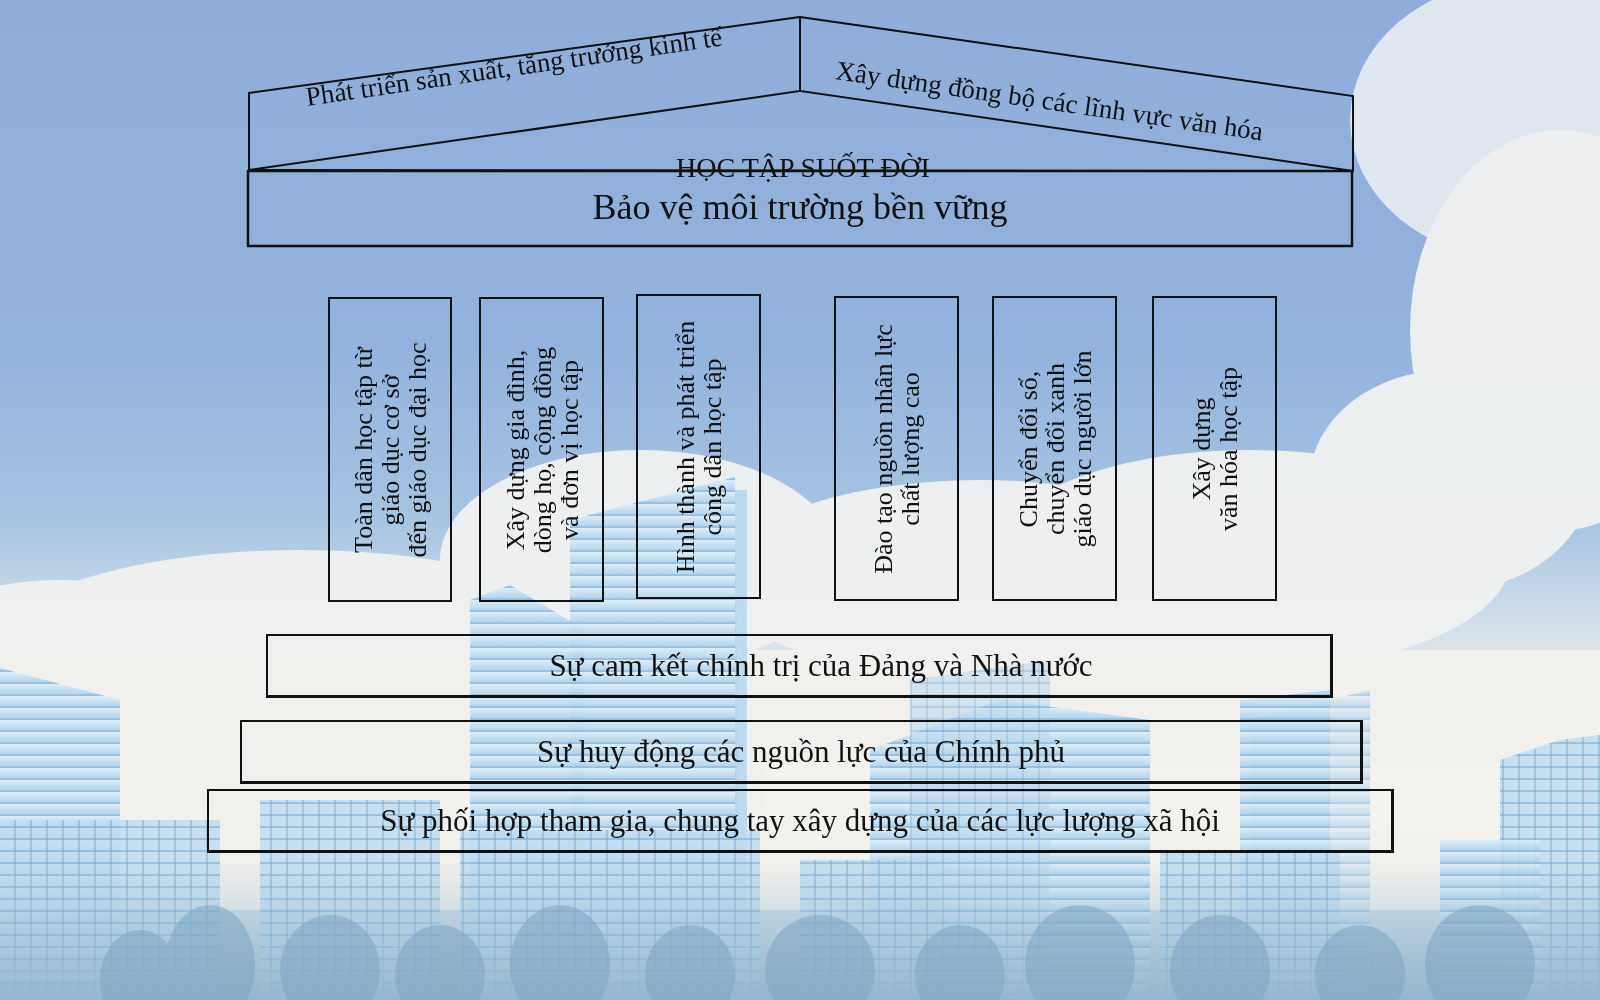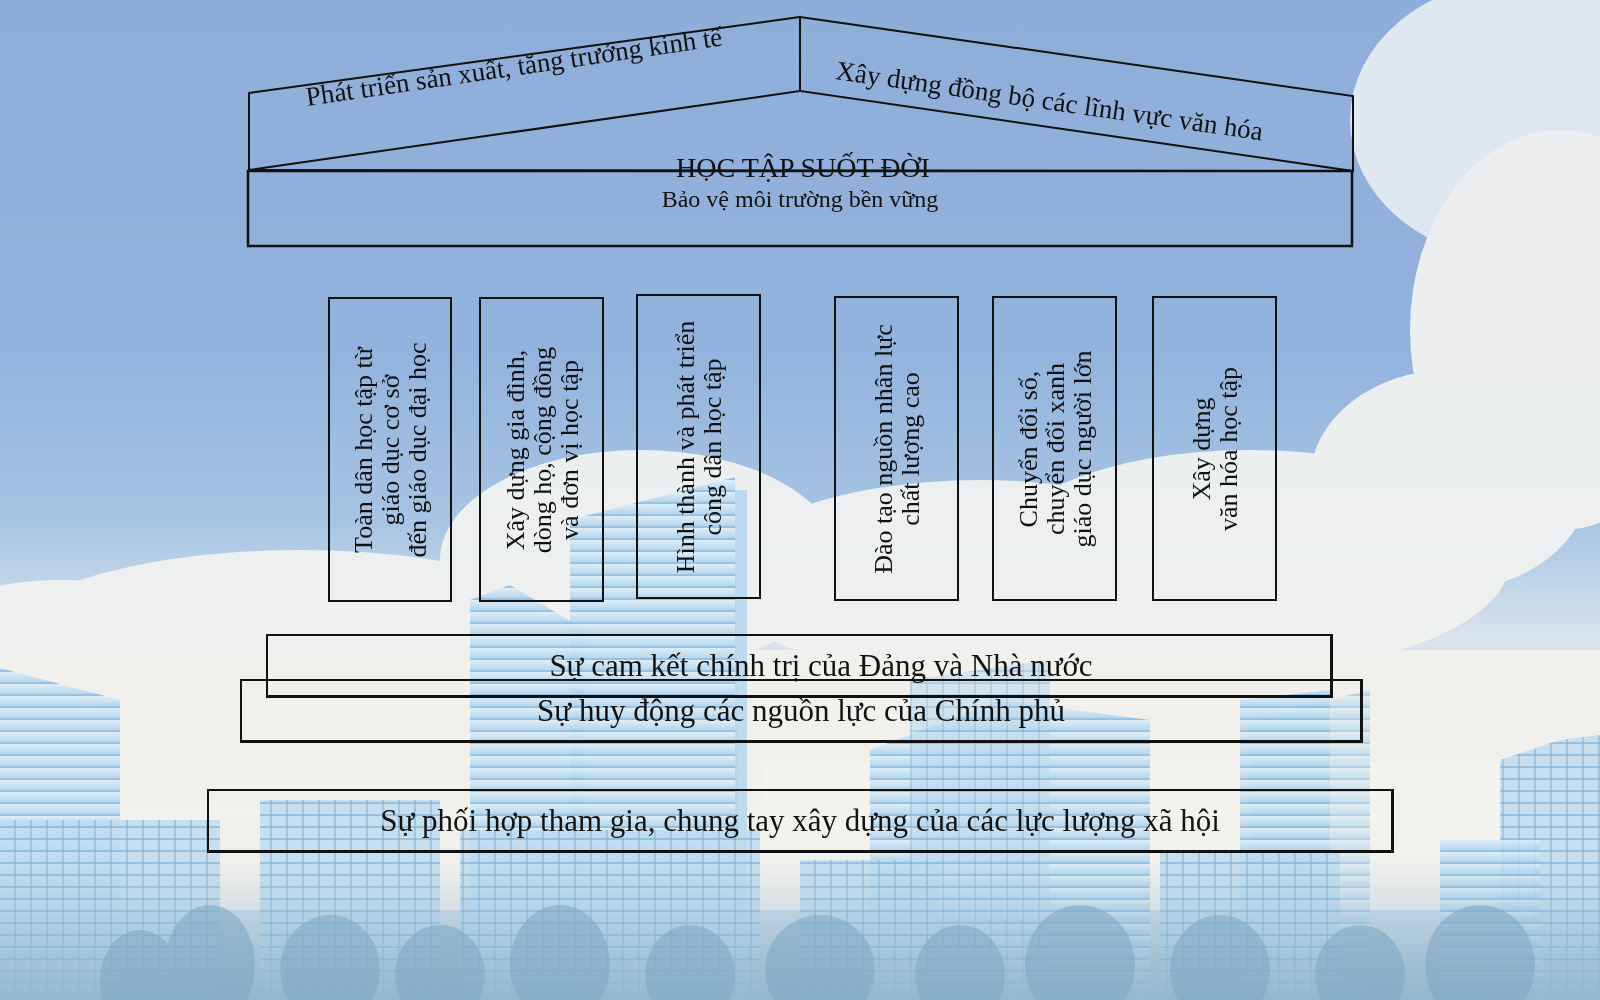--- a/index.html
+++ b/index.html
@@ -16,21 +16,21 @@
     left: 306px; top: 82px; font-size: 27px;
     transform-origin: 0 50%; transform: rotate(-8.3deg);
   }
   .roof-right-label {
     left: 836px; top: 55px; font-size: 27px;
     transform-origin: 0 50%; transform: rotate(8.2deg);
   }
   .roof-center-label {
     left: 600px; width: 406px; top: 120px; font-size: 28px; text-align: center; margin-top: 32px;
   }
-  .beam-label { left: 248px; width: 1104px; top: 186px; font-size: 24px; text-align: center; }
+  .beam-label { left: 248px; width: 1104px; top: 186px; font-size: 36px; text-align: center; }
   .pillar {
     position: absolute; box-sizing: border-box; border: 2px solid #111;
   }
   .pillar-text {
     position: absolute; left: 50%; top: 50%;
     transform: translate(-50%, -50%) rotate(-90deg);
     text-align: center; white-space: nowrap; font-size: 26px; line-height: 27px;
   }
   .pillar-text span { display: block; }
   .foundation {
@@ -162,14 +162,14 @@
   </div>
 </div>
 <div class="pillar" style="left:1152px; top:296px; width:125px; height:305px;">
   <div class="pillar-text">
     <span>Xây dựng</span>
     <span>văn hóa học tập</span>
   </div>
 </div>
 
 <div class="foundation" style="left:266px; top:634px; width:1067px; height:64px;padding-left:44px;">Sự cam kết chính trị của Đảng và Nhà nước</div>
-<div class="foundation" style="left:240px; top:679px; width:1123px; height:64px;text-align:right;">Sự huy động các nguồn lực của Chính phủ</div>
+<div class="foundation" style="left:240px; top:720px; width:1123px; height:64px;text-align:right;">Sự huy động các nguồn lực của Chính phủ</div>
 <div class="foundation" style="left:207px; top:789px; width:1187px; height:64px;">Sự phối hợp tham gia, chung tay xây dựng của các lực lượng xã hội</div>
 
 </body></html>

